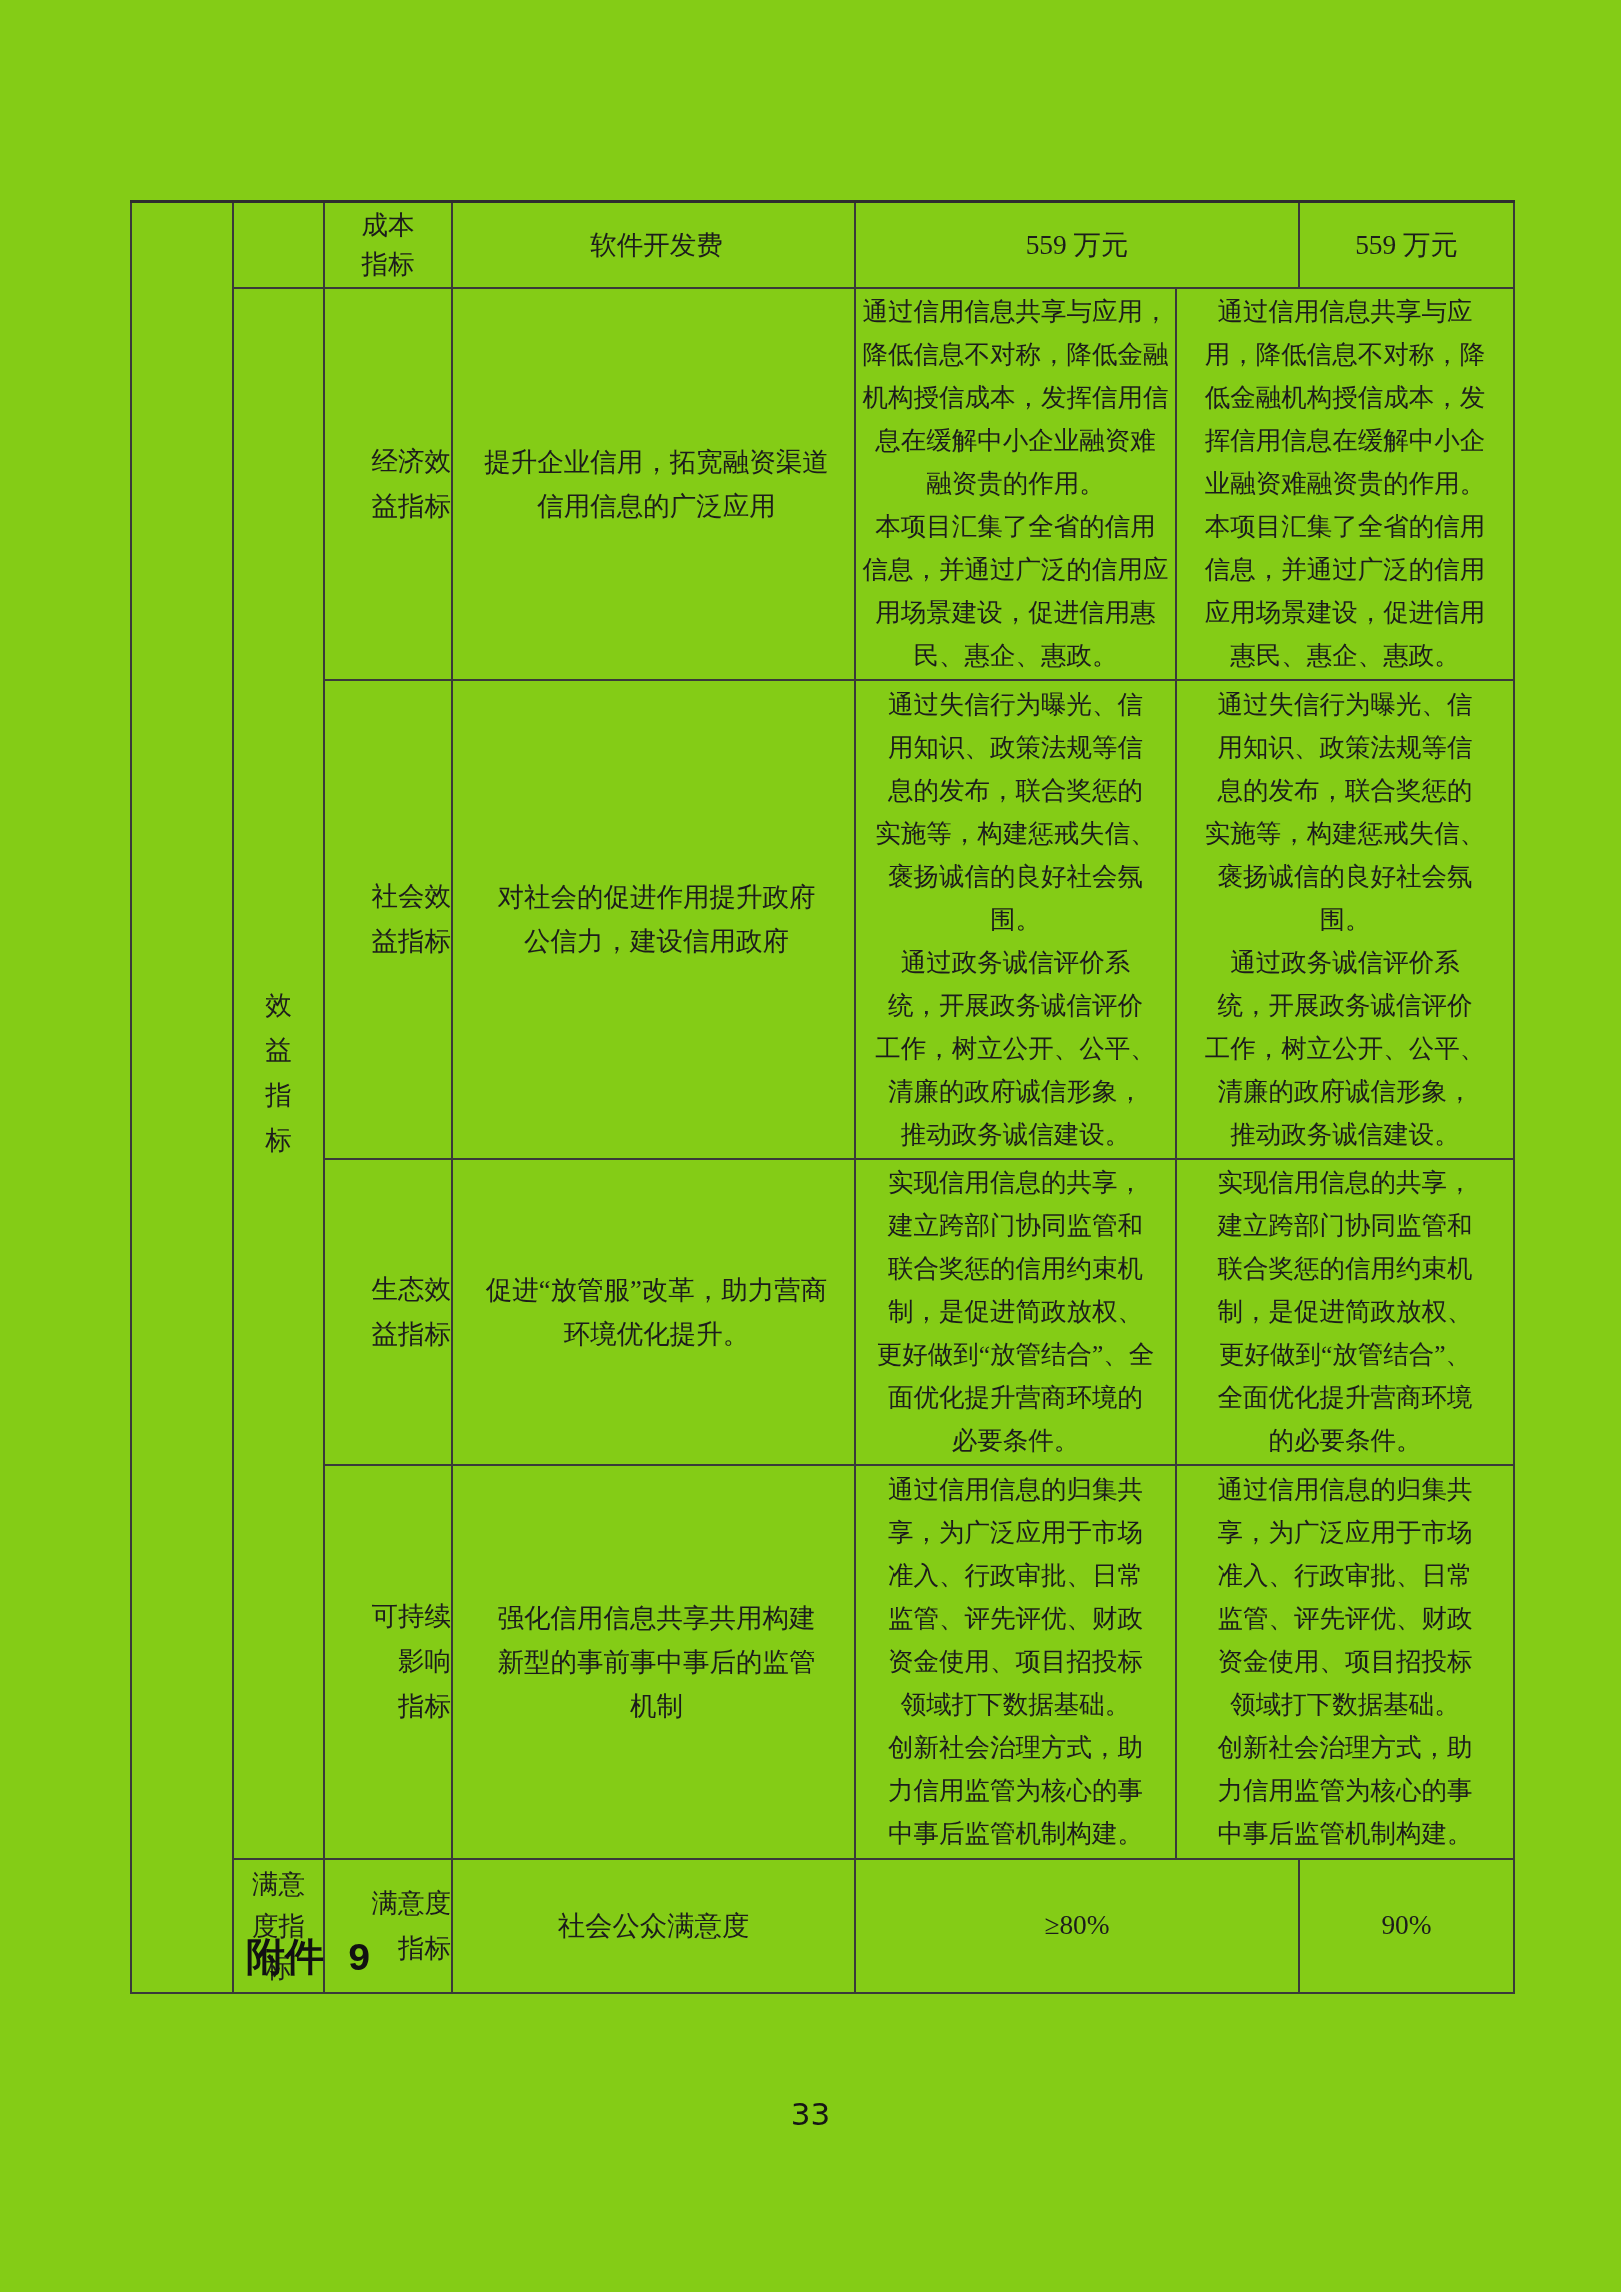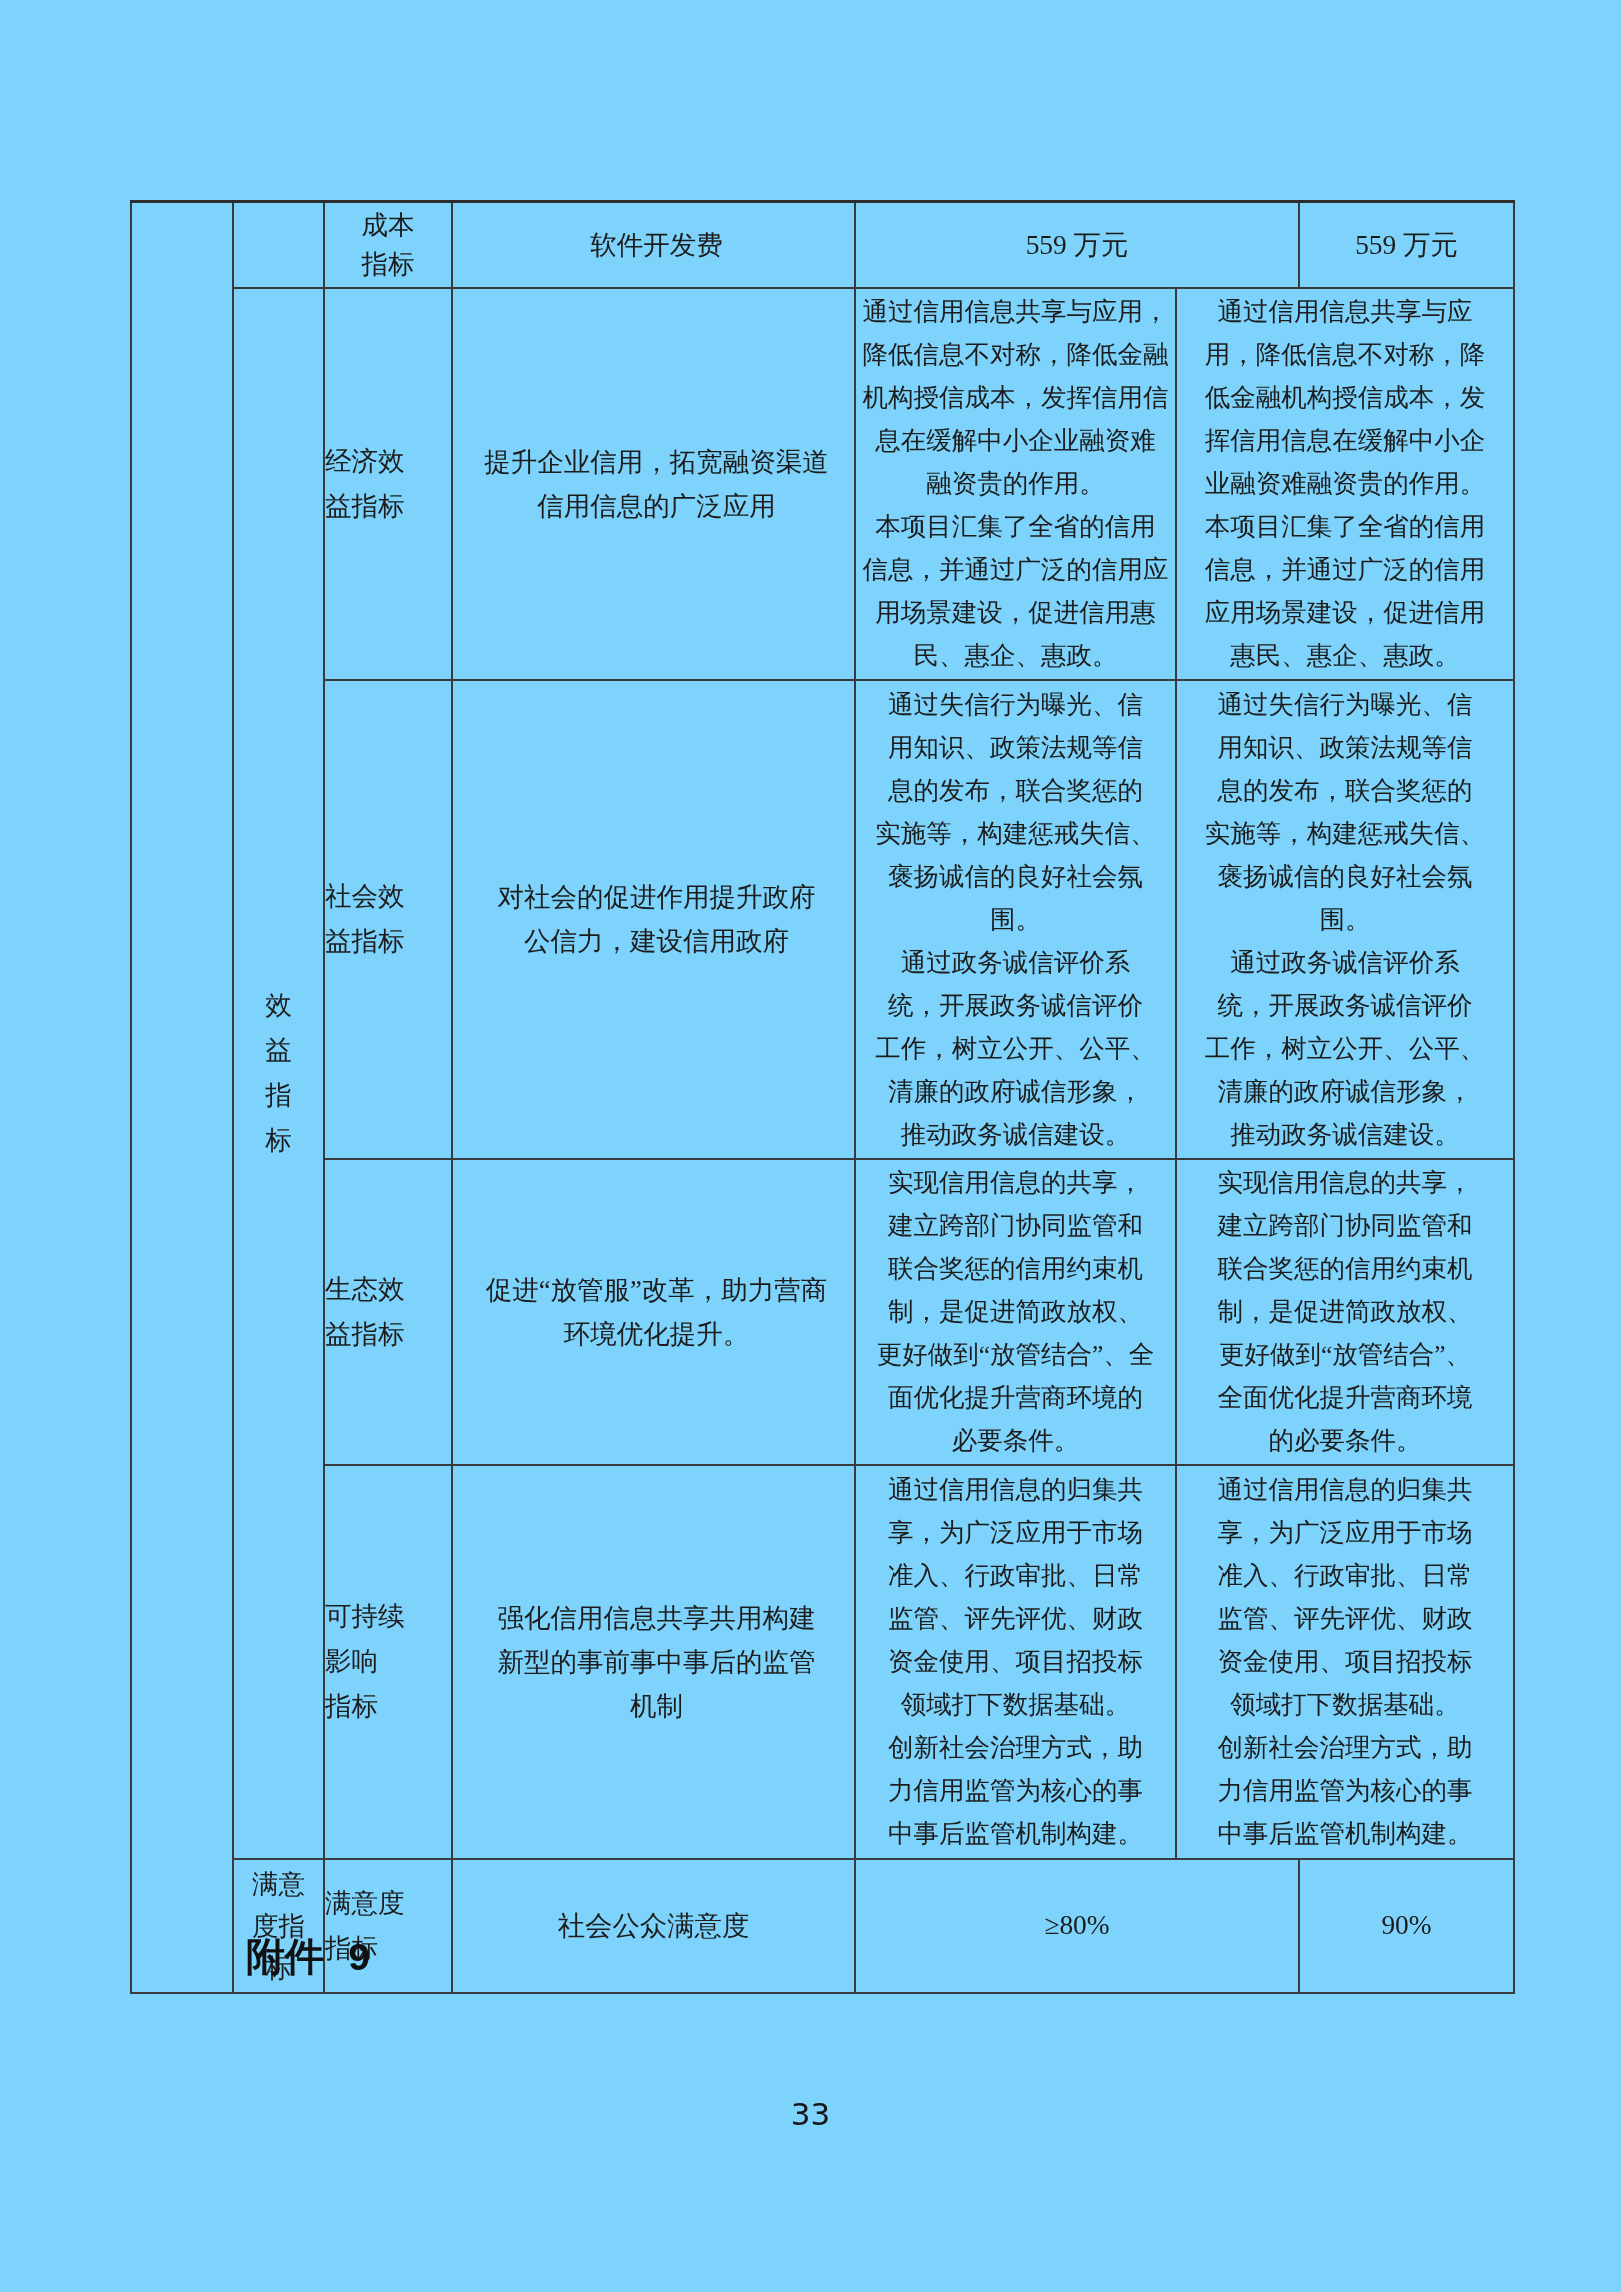--- a/index.html
+++ b/index.html
@@ -1,39 +1,39 @@
 <!DOCTYPE html>
 <html><head>
 <meta charset="utf-8">
 <style>
   html,body{margin:0;padding:0;background:#e8e8e8;}
   .page{
     position:relative;
     width:1621px;height:2293px;
-    background:#7dd3fc;
+    background:#84cc16;
     font-family:"Liberation Serif","DejaVu Serif",serif;
     color:#1c1c1c;
     overflow:hidden;
   }
   table.perf{
     position:absolute;left:130px;top:200px;
     width:1383px;
     border-collapse:collapse;
     table-layout:fixed;
     border:2px solid #3a3a3a;
     border-top:3.9px solid #2e2e2e;
   }
   table.perf td{
     border:2px solid #3a3a3a;
     vertical-align:middle;
     text-align:center;
     overflow:hidden;
     padding:0;
   }
-  .lbl{font-size:26.5px;line-height:45px;white-space:pre-line;text-align:left;}
+  .lbl{font-size:26.5px;line-height:45px;white-space:pre-line;text-align:right;}
   .lbl-tight{font-size:26.5px;line-height:39px;white-space:pre-line;text-align:center;}
   .lbl-b3{font-size:26.5px;line-height:42px;white-space:pre-line;}
   .vert{font-size:26.5px;line-height:45px;white-space:pre-line;text-align:center;}
   .desc{font-size:26.5px;line-height:44px;white-space:pre-line;text-align:center;padding:2px 7.8px 2px 13.7px;}
   .para{font-size:25.5px;line-height:43px;white-space:pre-line;text-align:center;padding:1px 5.9px;border-radius:24px;}
   .val{font-size:27.4px;text-align:center;}
   .attachment{
     position:absolute;left:246px;top:1930px;
     font-family:Liberation Mono, monospace;
     font-weight:bold;font-size:39px;color:#111;

